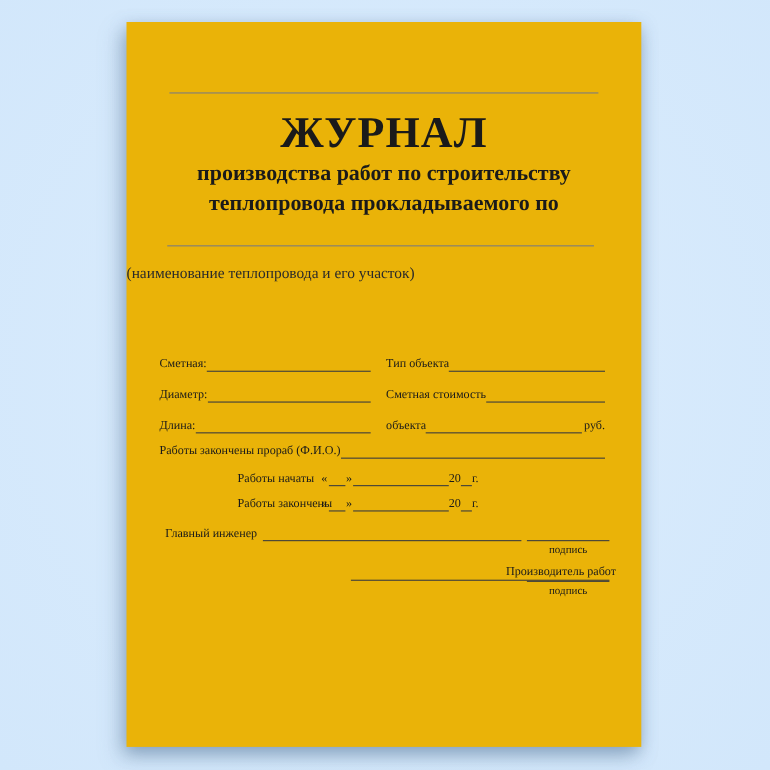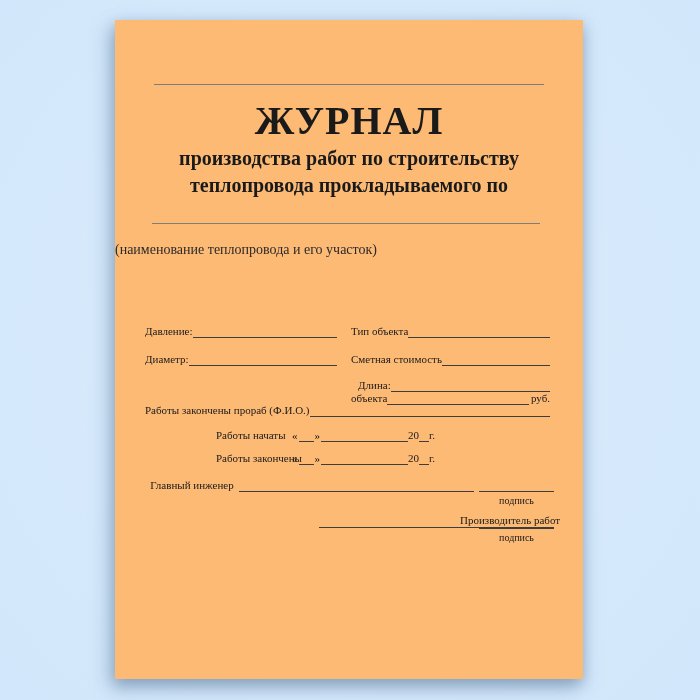--- a/index.html
+++ b/index.html
@@ -13,21 +13,21 @@
   body {
     position: relative;
     background: radial-gradient(ellipse at 50% 48%, #e9f3fd 0%, #d7eafc 45%, #d2e7fb 100%);
   }
   .page {
     position: absolute;
     left: 115px;
     top: 20px;
     width: 468px;
     height: 659px;
-    background: #fdba74;
+    background: #eab308;
     box-shadow: 0 5px 14px rgba(96, 128, 160, 0.55), -6px 9px 18px rgba(96, 128, 160, 0.35);
     color: #1a1a1a;
   }
   .org-line {
     position: absolute;
     left: 39px;
     top: 64px;
     width: 390px;
     height: 0;
     border-bottom: 1px solid #7d7d7d;
@@ -93,21 +93,21 @@
     display: flex;
     align-items: flex-end;
   }
   .fline {
     border-bottom: 1px solid #3d3d3d;
     height: 2px;
   }
   .grow { flex: 1 1 auto; }
   .r1 { top: 303px; }
   .r2 { top: 331px; }
-  .r3 { top: 359px; flex-direction: column; }
+  .r3 { top: 359px; }
   .r4 { top: 382px; width: 405px; }
   .r5 { top: 407px; left: 101px; }
   .r6 { top: 430px; left: 101px; }
   .r7 { top: 457px; width: 409px; text-align: center; }
   .r8 { top: 494px; width: 409px; flex-direction: column; }
   .date-label { width: 75px; }
   .blank-day { width: 15px; }
   .blank-month { width: 87px; }
   .blank-year { width: 10px; }
   .quote { padding: 0 1px; }
@@ -137,21 +137,21 @@
   <div class="subtitle">
     <div>производства работ по строительству</div>
     <div>теплопровода прокладываемого по</div>
   </div>
 
   <div class="name-line"></div>
   <div class="name-caption">(наименование теплопровода и его участок)</div>
 
   <div class="row cols r1">
     <div class="col-left">
-      <span>Давление:</span>
+      <span>Сметная:</span>
       <span class="fline grow"></span>
     </div>
     <div class="col-right">
       <span>Тип объекта</span>
       <span class="fline grow"></span>
     </div>
   </div>
 
   <div class="row cols r2">
     <div class="col-left">

